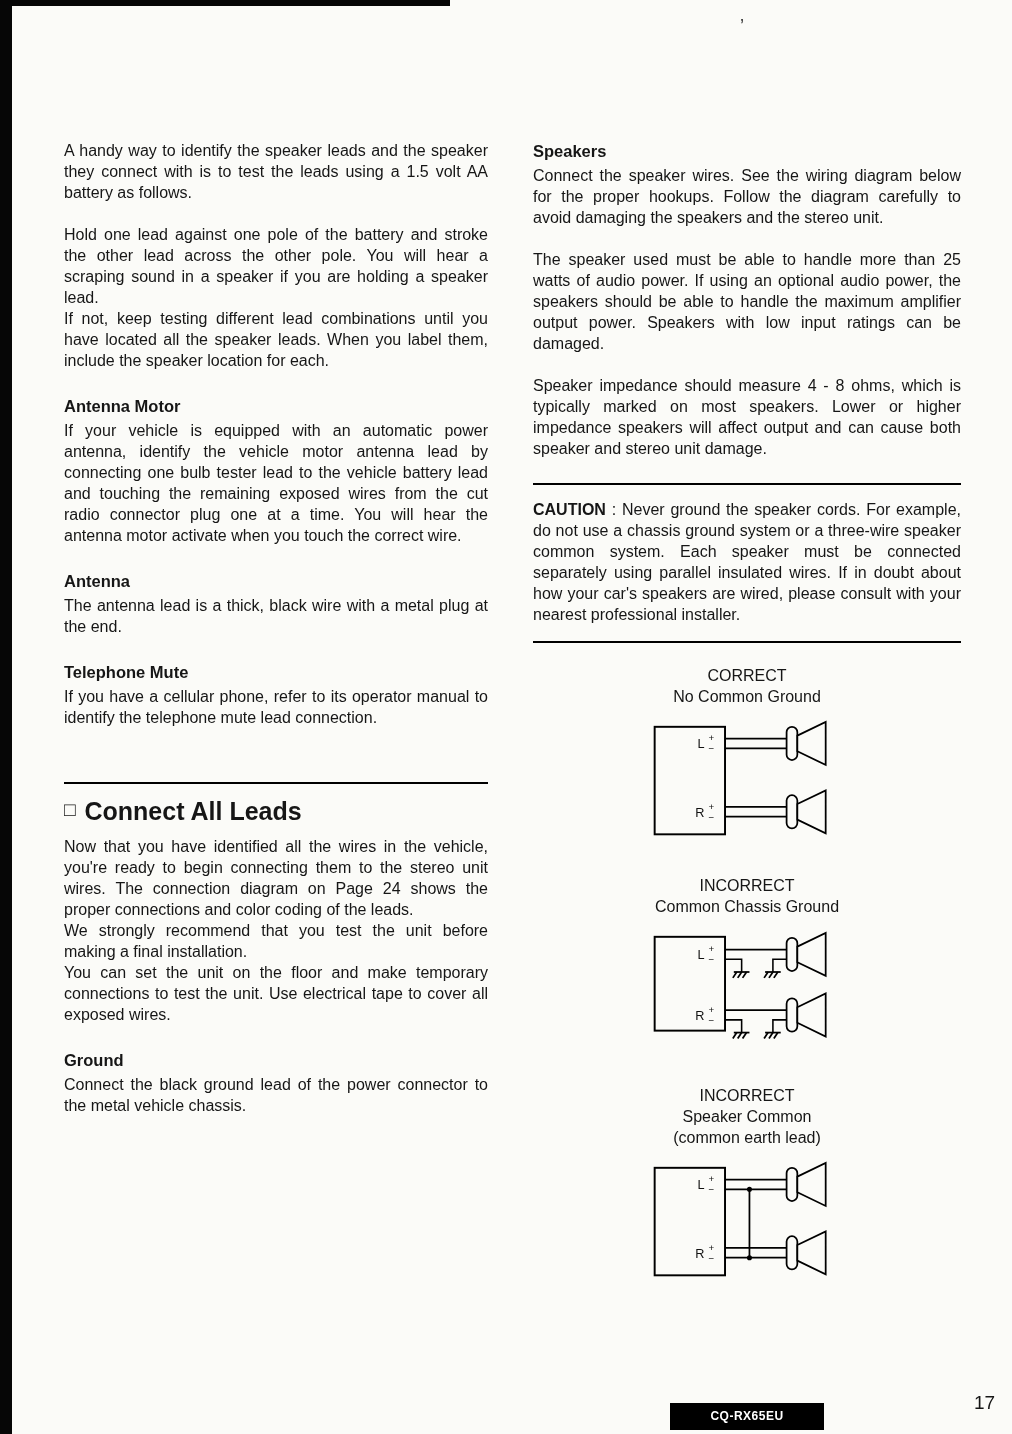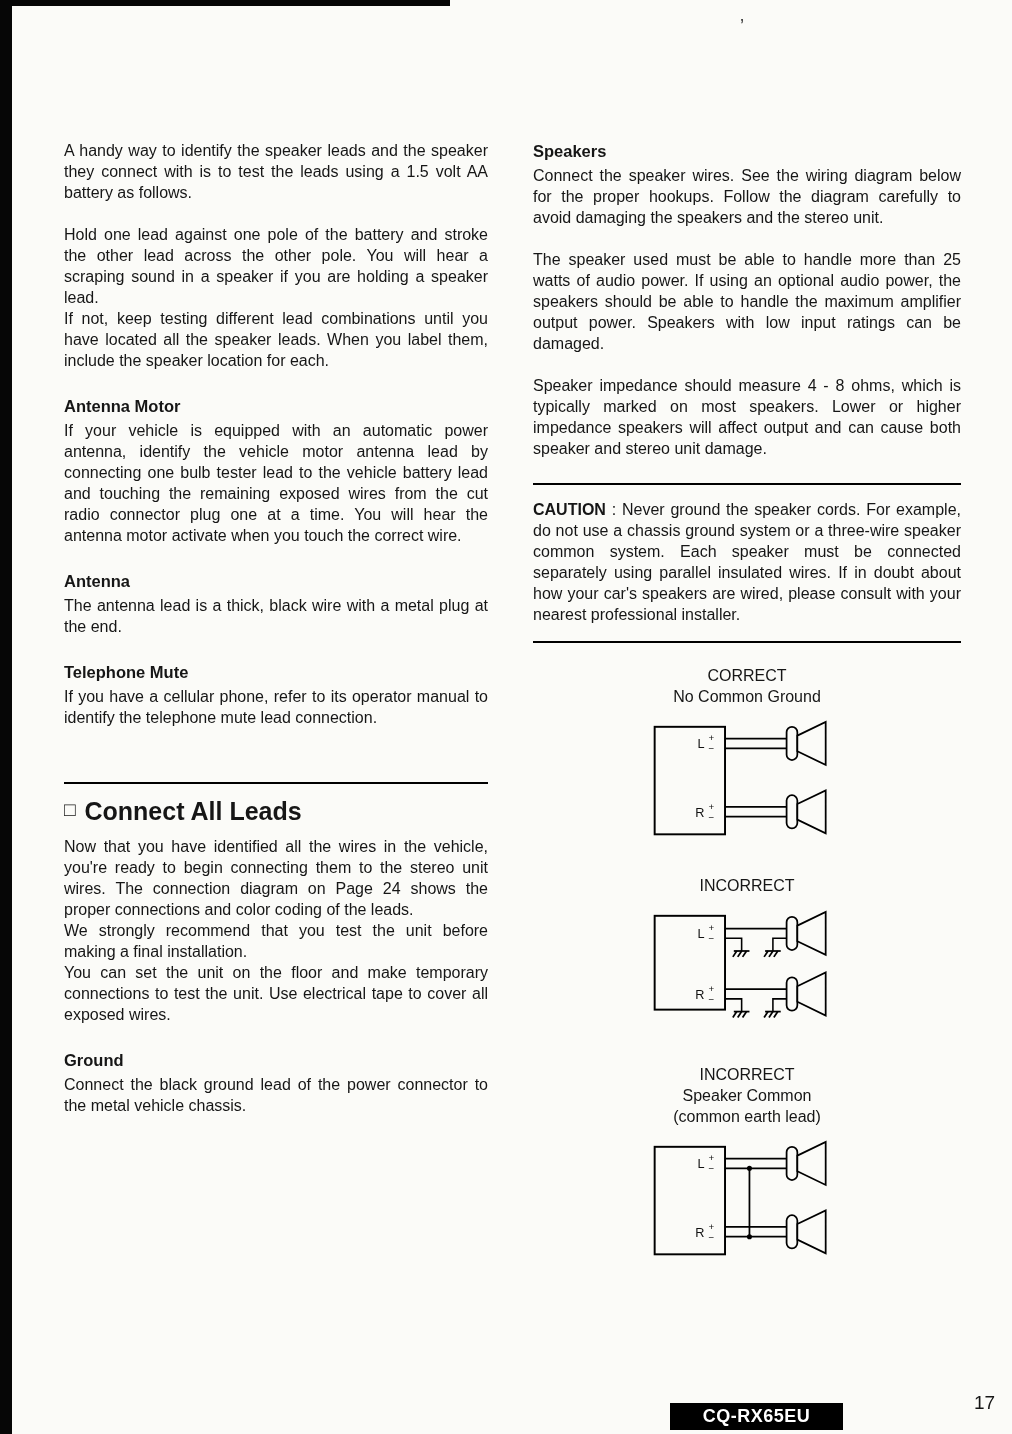--- a/index.html
+++ b/index.html
@@ -34,22 +34,22 @@
   svg.diag{margin-top:12px;display:inline-block;}
   svg .unit{fill:none;stroke:#000;stroke-width:2;}
   svg line{stroke:#000;stroke-width:1.8;}
   svg .drv,svg .horn{fill:#fbfbf8;stroke:#000;stroke-width:1.8;}
   svg .gnd{stroke:#000;stroke-width:1.6;fill:none;}
   svg .dot{fill:#000;}
   svg text{fill:#111;font-family:"Liberation Sans",sans-serif;}
   svg .lab{font-size:13px;}
   svg .sign{font-size:10px;}
 
-  .model-badge{position:absolute;left:670px;top:1403px;width:173px;height:27px;background:#000;color:#fff;
-    font-weight:bold;font-size:18px;letter-spacing:.5px;display:flex;align-items:center;justify-content:center;}
+  .model-badge{position:absolute;left:670px;top:1403px;width:154px;height:27px;background:#000;color:#fff;
+    font-weight:bold;font-size:12px;letter-spacing:.5px;display:flex;align-items:center;justify-content:center;}
   .page-number{position:absolute;left:974px;top:1392px;font-size:19px;text-align:center;}
 </style>
 </head>
 <body>
 
 <div>
   <div class="scan-edge-left"></div>
   <div class="scan-edge-top"></div>
   <span class="scan-mark">’</span>
 
@@ -114,20 +114,21 @@
           </g>
           <g>
             <rect class="drv" x="150" y="78" width="11" height="34" rx="5.5"></rect>
             <polygon class="horn" points="161,87 190,73 190,117 161,103"></polygon>
           </g>
         </svg>
       </div>
 
       <div>
         <div class="diag-title">INCORRECT</div>
+        <div class="diag-sub">Common Chassis Ground</div>
         <svg class="diag" viewBox="0 0 220 132" width="215" height="129">
           <rect class="unit" x="15" y="8" width="72" height="96"></rect>
           <text class="lab" x="66" y="31" text-anchor="end">L</text>
           <text class="sign" x="70" y="24">+</text>
           <text class="sign" x="70" y="35">−</text>
           <text class="lab" x="66" y="93" text-anchor="end">R</text>
           <text class="sign" x="70" y="86">+</text>
           <text class="sign" x="70" y="97">−</text>
 
           <line x1="87" y1="21" x2="150" y2="21"></line>

